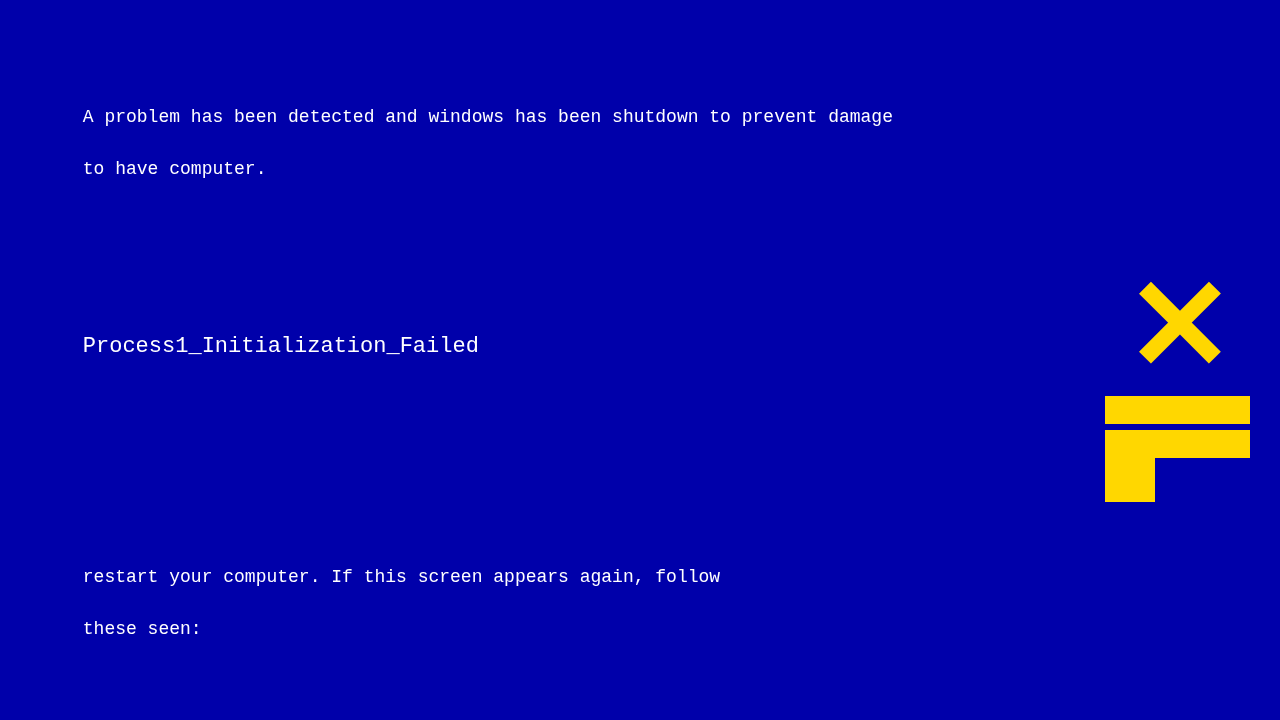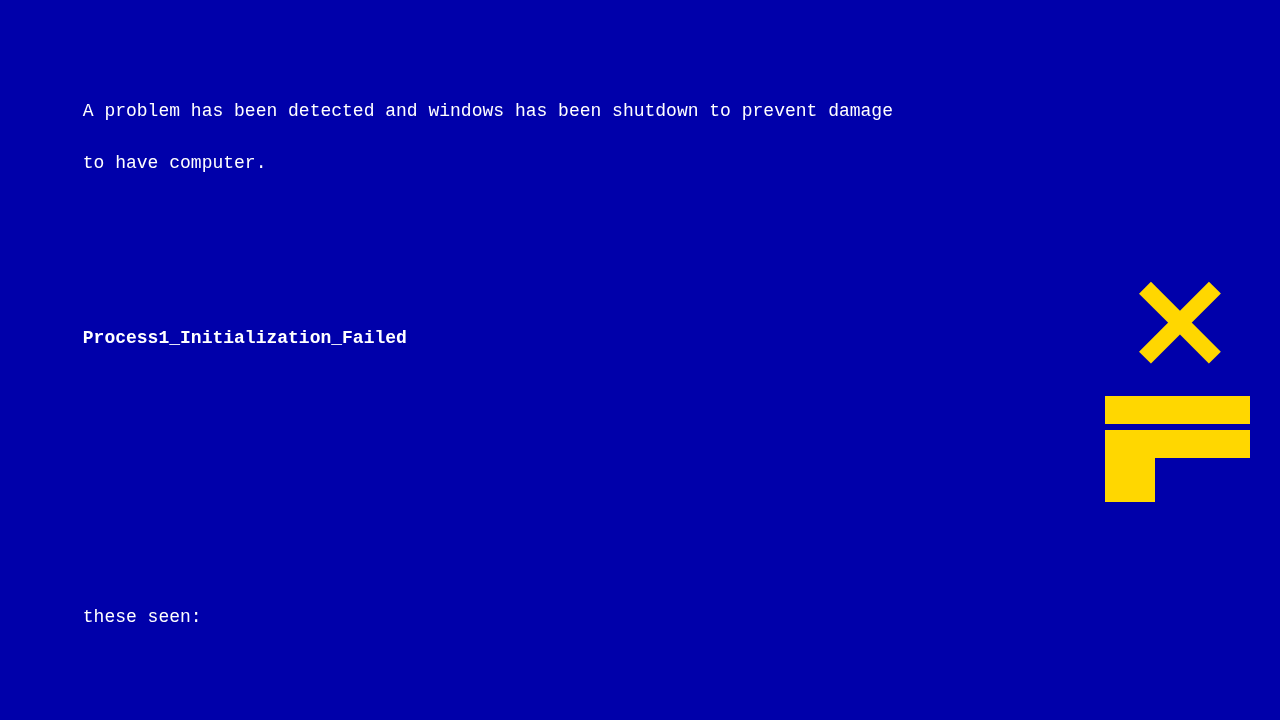--- a/index.html
+++ b/index.html
@@ -13,39 +13,39 @@
       width: 1280px;
       height: 720px;
       overflow: hidden;
       position: relative;
       font-family: 'Courier New', Courier, monospace;
       font-size: 18px;
       color: #FFFFFF;
     }
 
     .bsod-container {
-      padding: 20px 18px;
+      padding: 26px 18px;
       width: 100%;
       height: 100%;
       position: relative;
     }
 
     .bsod-text {
       line-height: 1.45;
       white-space: pre-wrap;
       word-break: break-word;
     }
 
     .block {
       margin-bottom: 18px;
     }
 
     .error-code {
-      font-weight: bold;
-      font-size: 18px;
+      font-weight: normal;
+      font-size: 22px;
     }
 
     .logo-container {
       position: absolute;
       right: 30px;
       top: 260px;
       display: flex;
       flex-direction: column;
       align-items: center;
       gap: 6px;
@@ -99,21 +99,21 @@
       <span>A problem has been detected and windows has been shutdown to prevent damage</span><br>
       <span>to have computer.</span>
     </div>
 
     <div class="block">
       <span class="error-code">Process1_Initialization_Failed</span>
     </div>
 
     <div class="block">
       <br>
-      <br>
+      <span>restart your computer. If this screen appears again, follow</span><br>
       <span>these seen:</span>
     </div>
 
     
 
     
 
     
 
     

